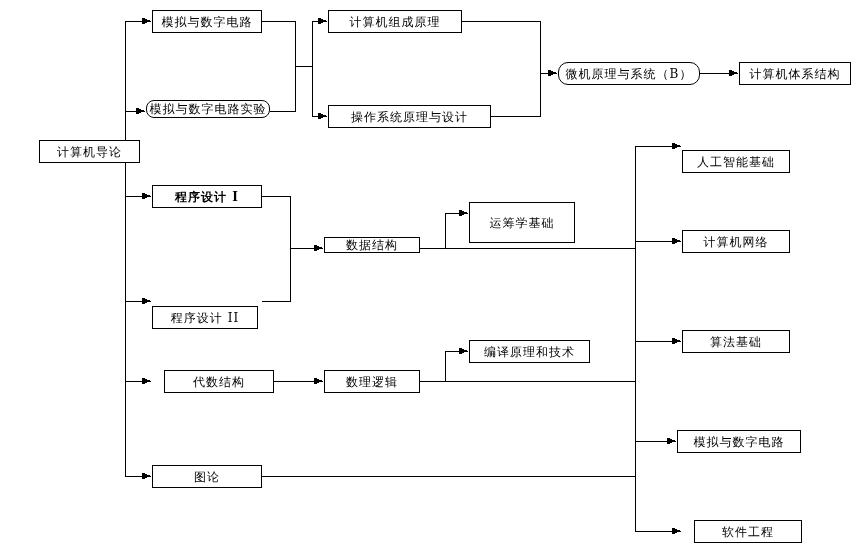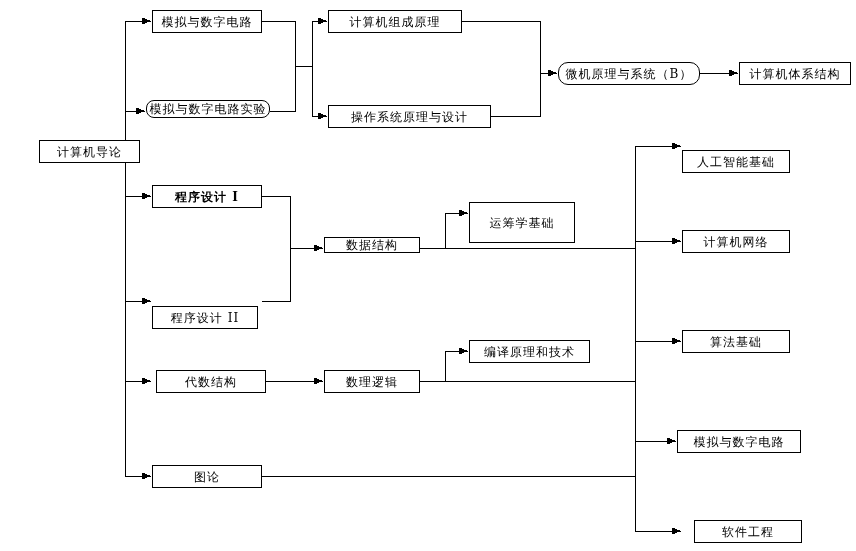--- a/index.html
+++ b/index.html
@@ -66,21 +66,21 @@
       <div class="node" style="left: 152px; top: 10px; width: 110px; height: 23px;">模拟与数字电路</div>
       <div class="node" style="left: 146px; top: 100px; width: 124px; height: 18px; border-radius: 8px;">模拟与数字电路实验</div>
       <div class="node" style="left: 328px; top: 10px; width: 134px; height: 23px;">计算机组成原理</div>
       <div class="node" style="left: 328px; top: 105px; width: 163px; height: 23px;">操作系统原理与设计</div>
       <div class="node" style="left: 558px; top: 62px; width: 142px; height: 23px; border-radius: 10px;">微机原理与系统（B）</div>
       <div class="node" style="left: 739px; top: 62px; width: 112px; height: 23px;">计算机体系结构</div>
       <div class="node" style="left: 152px; top: 185px; width: 110px; height: 23px; font-weight: bold;">程序设计 I</div>
       <div class="node" style="left: 152px; top: 290px; width: 106px; height: 23px; margin-top: 16px;">程序设计 II</div>
       <div class="node" style="left: 324px; top: 237px; width: 96px; height: 16px; text-align: right;">数据结构</div>
       <div class="node" style="left: 469px; top: 202px; width: 106px; height: 41px;">运筹学基础</div>
-      <div class="node" style="left: 156px; top: 370px; width: 110px; height: 23px;">代数结构</div>
+      <div class="node" style="left: 164px; top: 370px; width: 110px; height: 23px;">代数结构</div>
       <div class="node" style="left: 324px; top: 370px; width: 96px; height: 23px;">数理逻辑</div>
       <div class="node" style="left: 469px; top: 340px; width: 121px; height: 23px;">编译原理和技术</div>
       <div class="node" style="left: 152px; top: 465px; width: 110px; height: 23px;">图论</div>
       <div class="node" style="left: 682px; top: 135px; width: 108px; height: 23px; margin-top: 15px;">人工智能基础</div>
       <div class="node" style="left: 682px; top: 230px; width: 108px; height: 23px;">计算机网络</div>
       <div class="node" style="left: 682px; top: 330px; width: 108px; height: 23px;">算法基础</div>
       <div class="node" style="left: 677px; top: 430px; width: 124px; height: 23px;">模拟与数字电路</div>
       <div class="node" style="left: 682px; top: 520px; width: 108px; height: 23px; margin-left: 12px;">软件工程</div>
     </div>
 </div>

